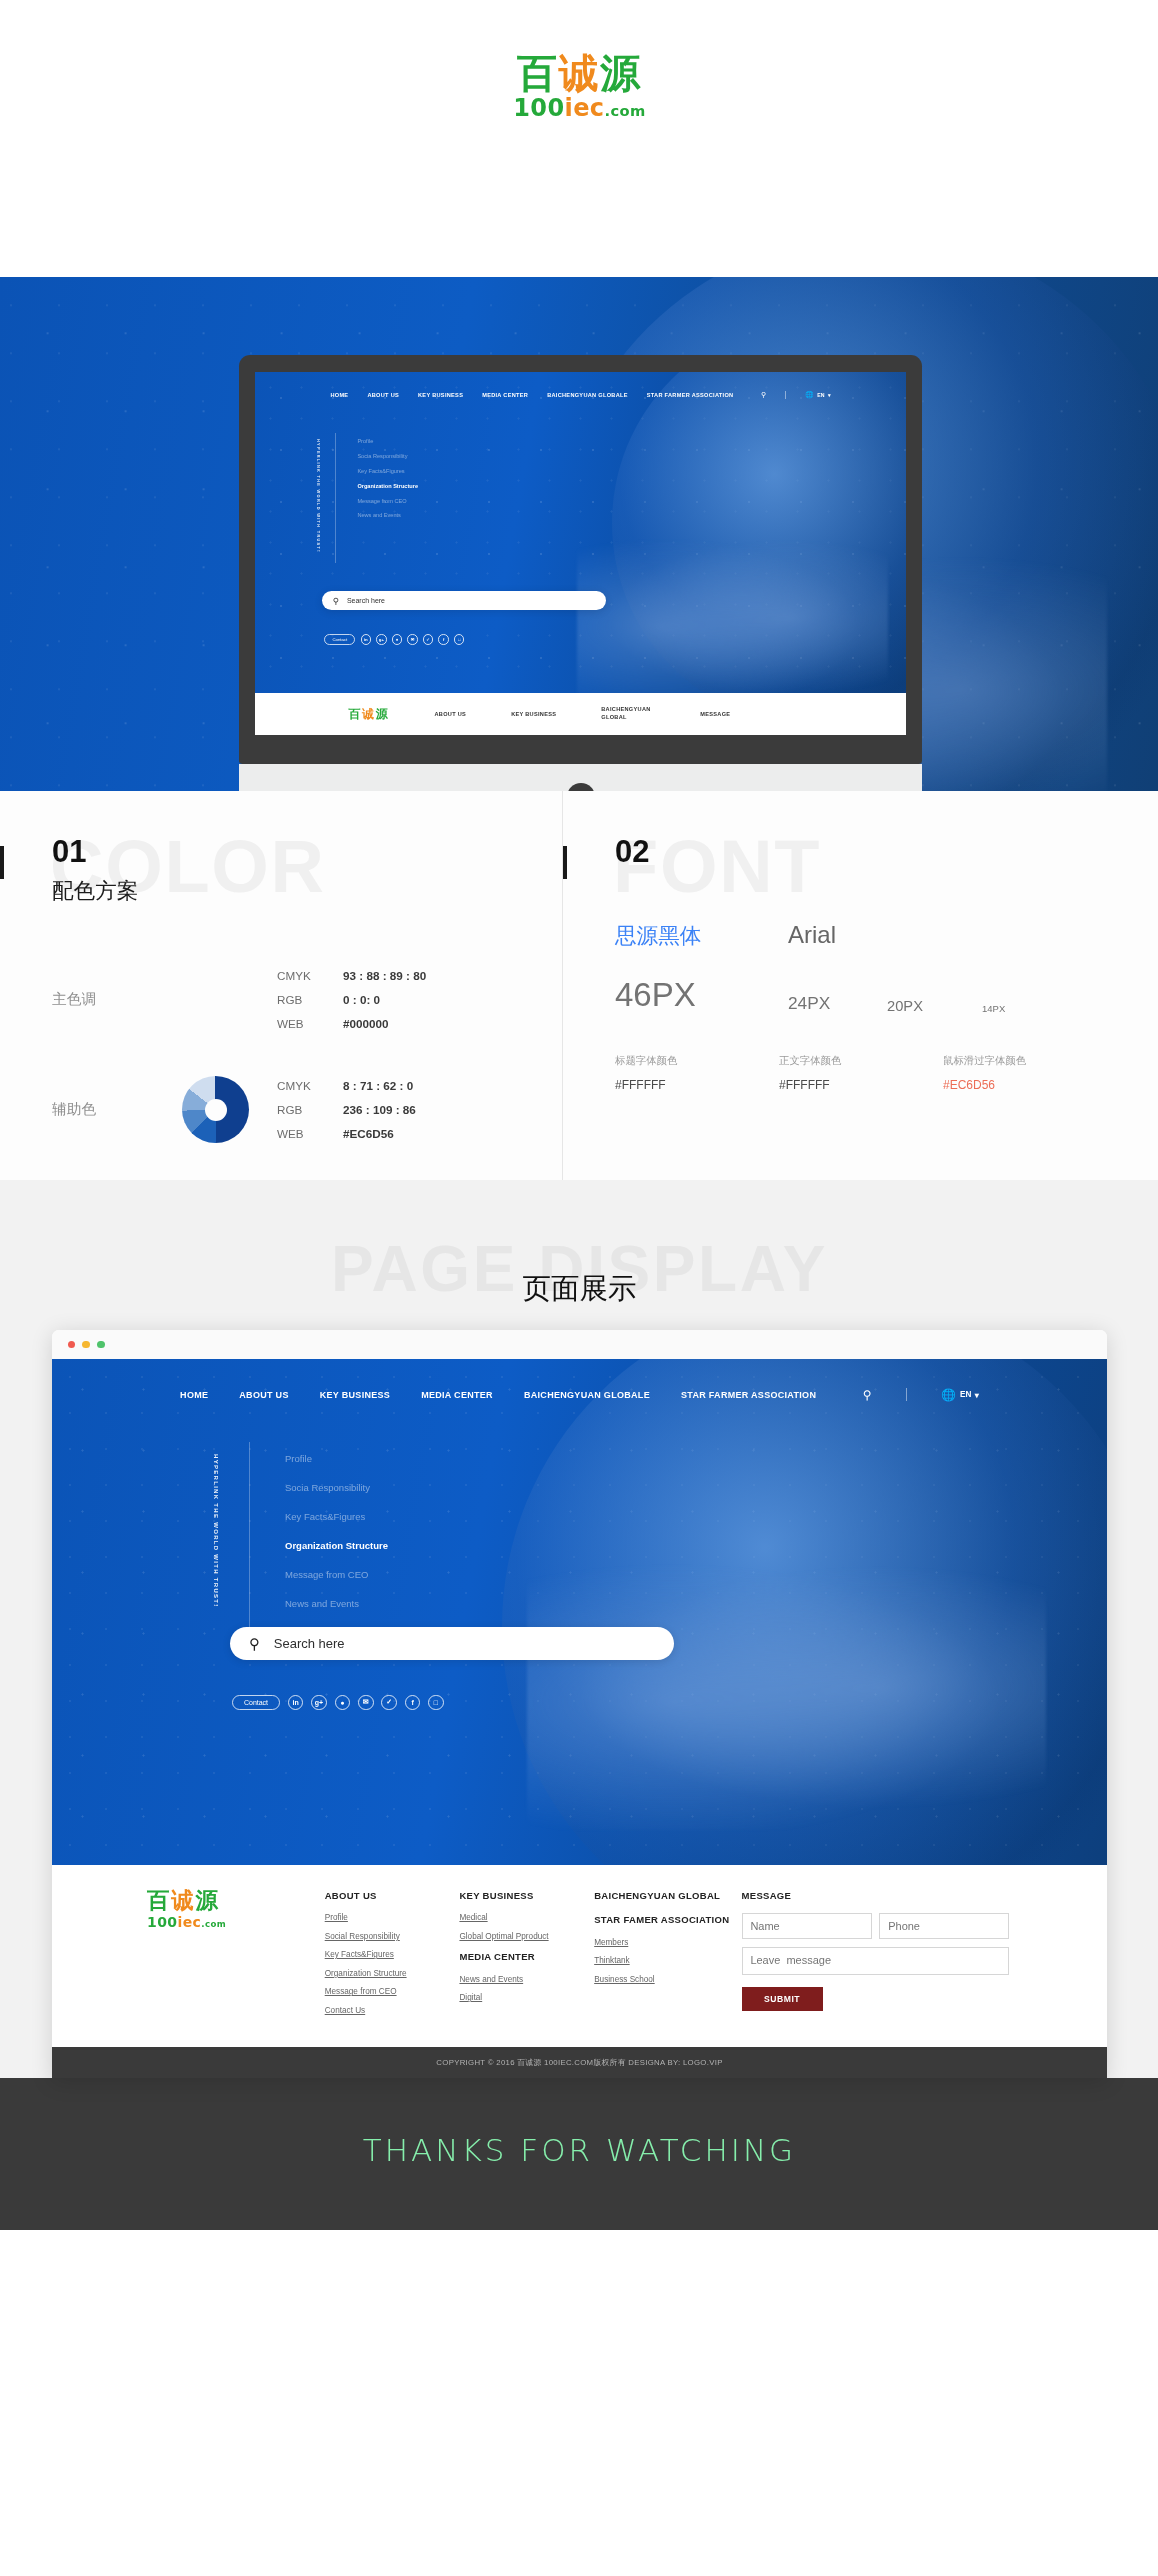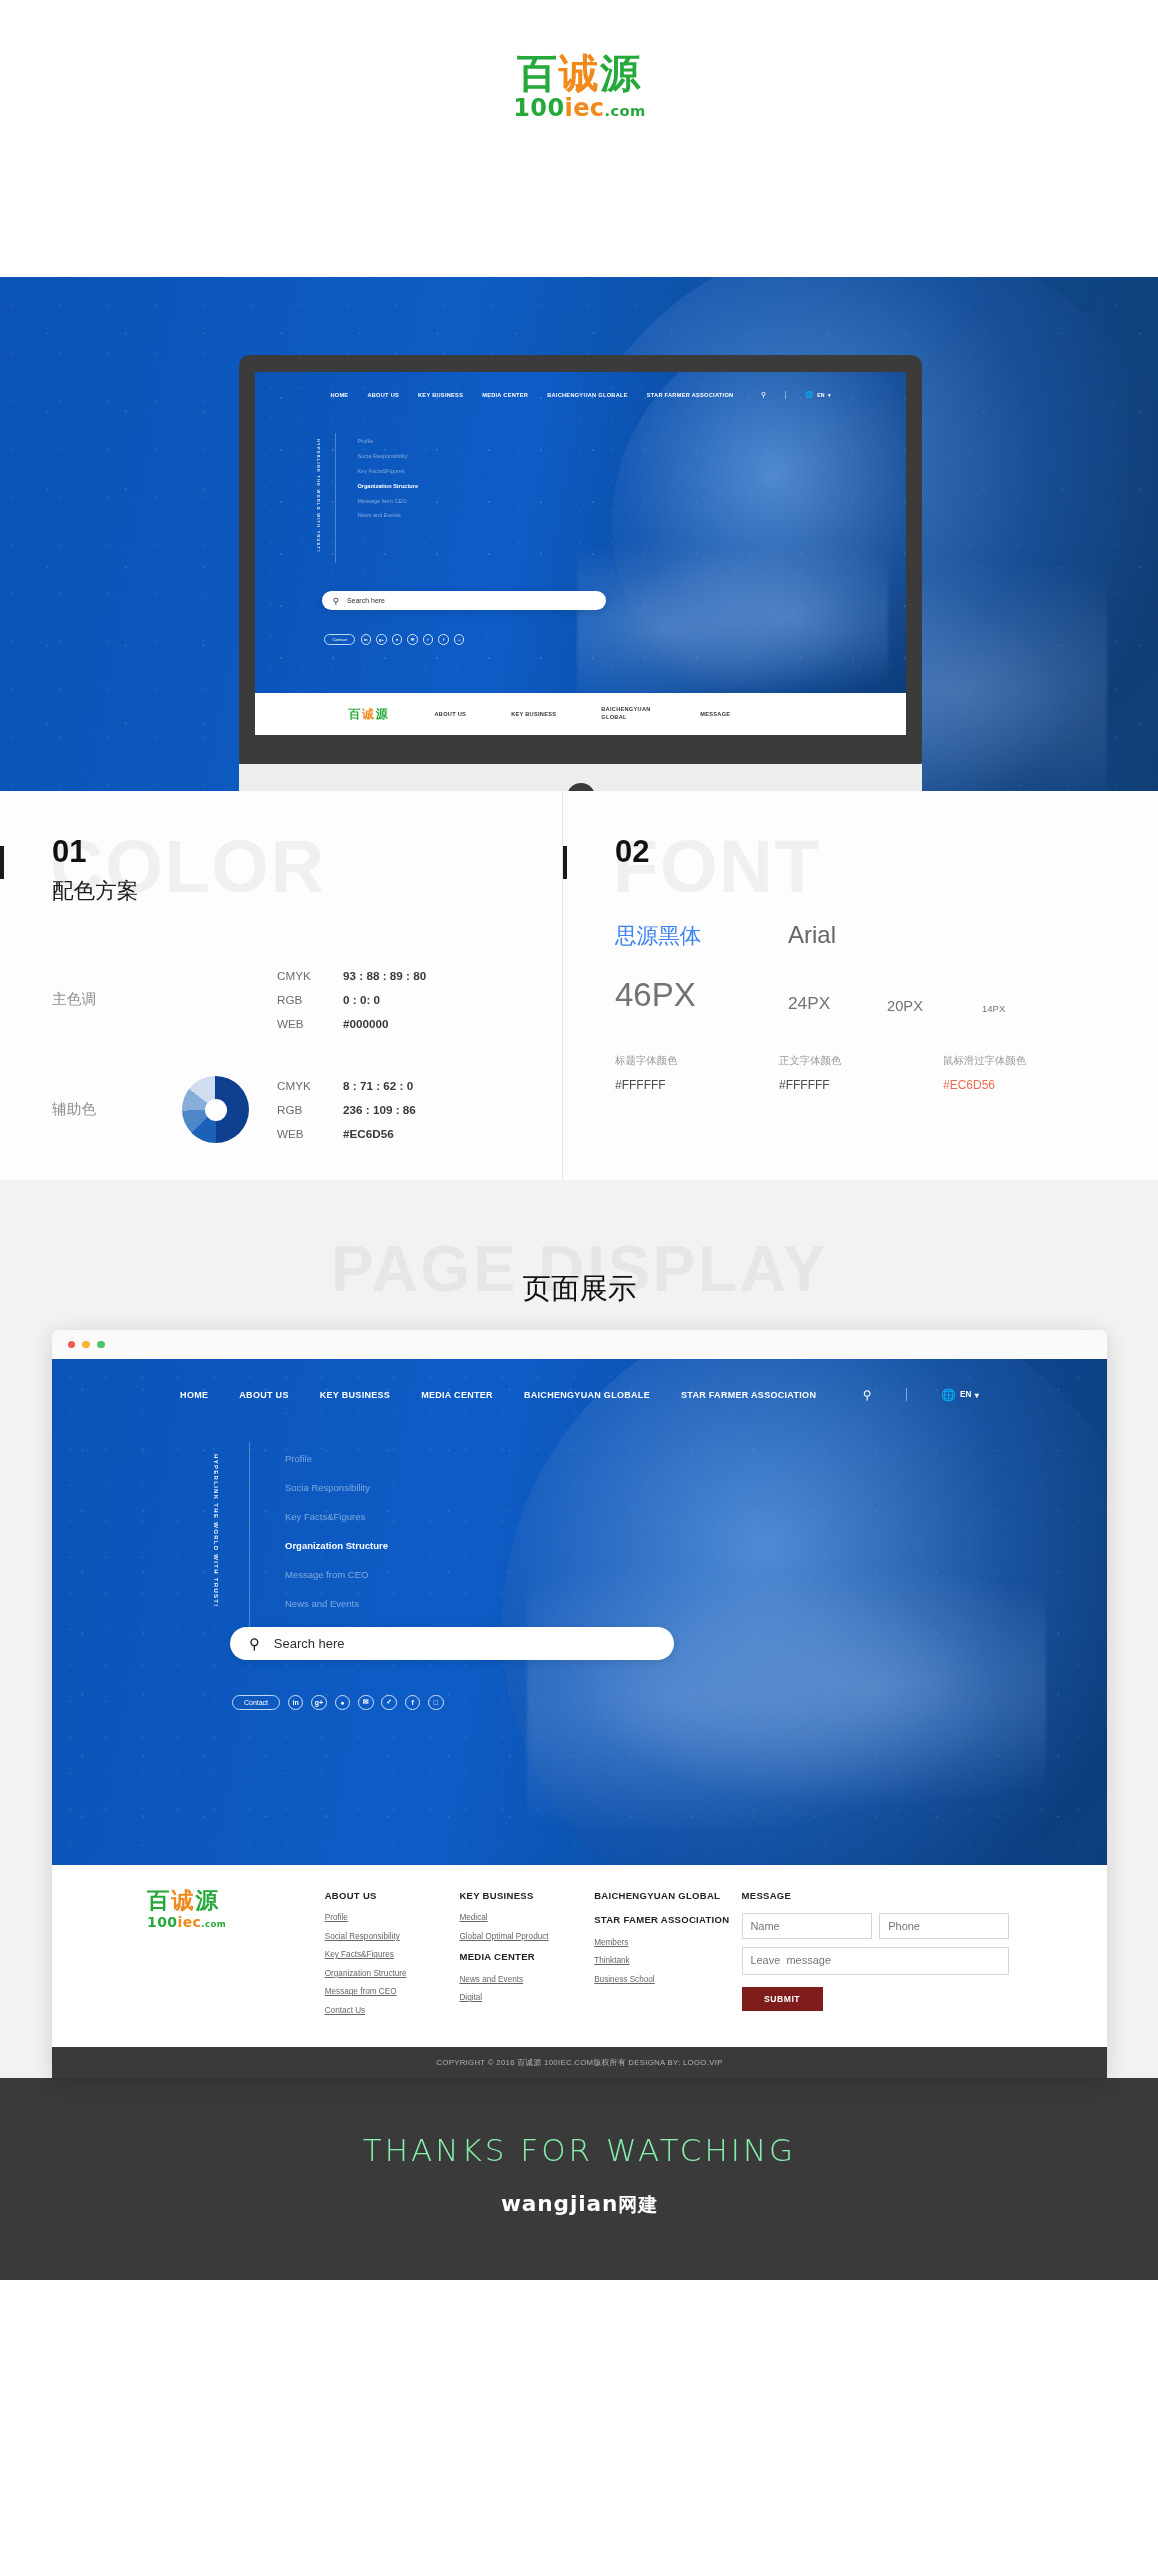--- a/index.html
+++ b/index.html
@@ -532,19 +532,16 @@
           <button class="wf-submit">SUBMIT</button>
         </div>
       </div>
 
       <div class="copyright">COPYRIGHT © 2016 百诚源 100IEC.COM版权所有    DESIGNA  BY:  LOGO.VIP</div>
     </div>
   </div>
 
   <div class="thanks">
     <div class="thanks-title">THANKS FOR WATCHING</div>
-    <div class="thanks-logo">
-      <span>wangjian</span><span class="cn">网建</span>
-    </div>
   </div>
 
 </div>
 
 
 </body></html>

